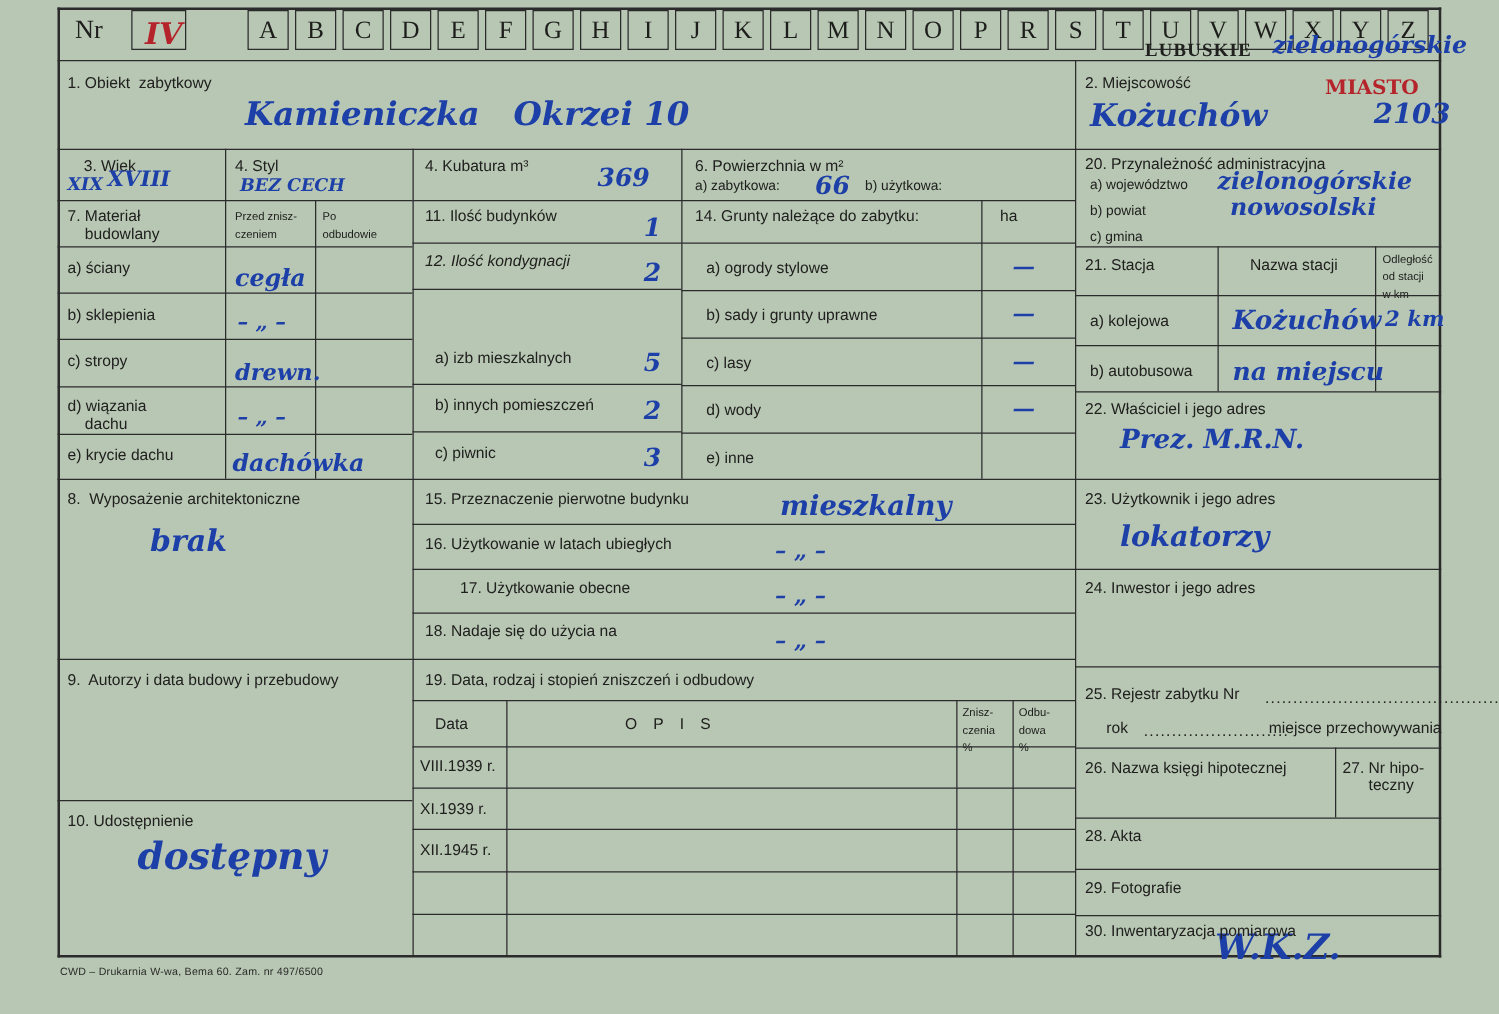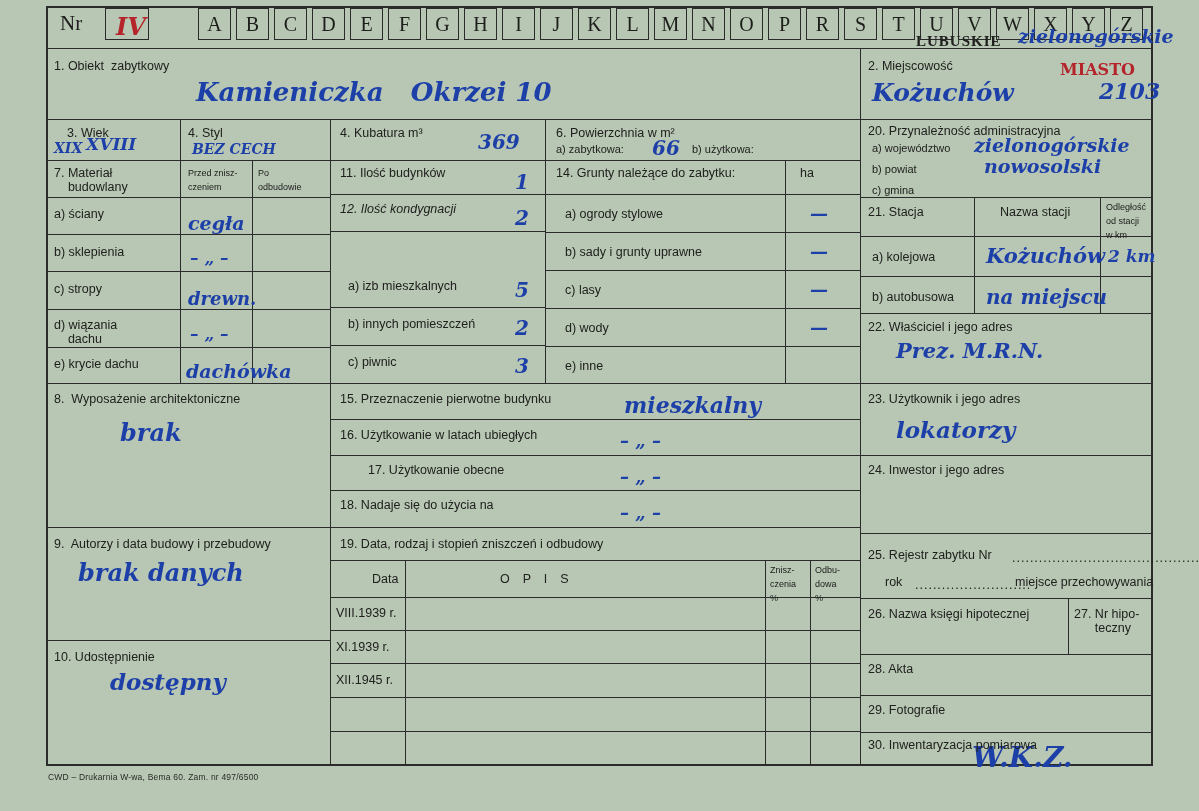--- a/index.html
+++ b/index.html
@@ -254,30 +254,29 @@
 
   <div class="lbl" style="left:868px;top:392px;">23. Użytkownik i jego adres</div>
   <div class="hw" style="left:896px;top:416px;font-size:23px;">lokatorzy</div>
   <div class="ln h" style="left:860px;top:455px;width:293px;"></div>
 
   <div class="lbl" style="left:868px;top:463px;">24. Inwestor i jego adres</div>
   <div class="hw" style="left:896px;top:487px;font-size:22px;"></div>
   <div class="ln h" style="left:860px;top:533px;width:293px;"></div>
 
   <div class="lbl" style="left:54px;top:537px;">9.  Autorzy i data budowy i przebudowy</div>
-  <div class="hw" style="left:78px;top:558px;font-size:24px;">brak danych</div>
   <div class="ln h" style="left:46px;top:640px;width:284px;"></div>
 
   <div class="lbl" style="left:54px;top:650px;">10. Udostępnienie</div>
-  <div class="hw" style="left:110px;top:668px;font-size:23px;">dostępny</div>
+  <div class="hw" style="left:110px;top:668px;font-size:30px;">dostępny</div>
 
   <div class="lbl" style="left:340px;top:537px;">19. Data, rodzaj i stopień zniszczeń i odbudowy</div>
   <div class="ln h" style="left:330px;top:560px;width:530px;"></div>
 
-  <div class="lbl" style="left:372px;top:572px;">Data</div>
+  <div class="lbl" style="left:348px;top:572px;">Data</div>
   <div class="lbl" style="left:500px;top:572px;letter-spacing:2px;">O  P  I  S</div>
   <div class="lbl xs" style="left:770px;top:563px;">Znisz-
 czenia
 %</div>
   <div class="lbl xs" style="left:815px;top:563px;">Odbu-
 dowa
 %</div>
 
   <div class="ln v" style="left:405px;top:560px;height:204px;"></div>
   <div class="ln v" style="left:765px;top:560px;height:204px;"></div>

